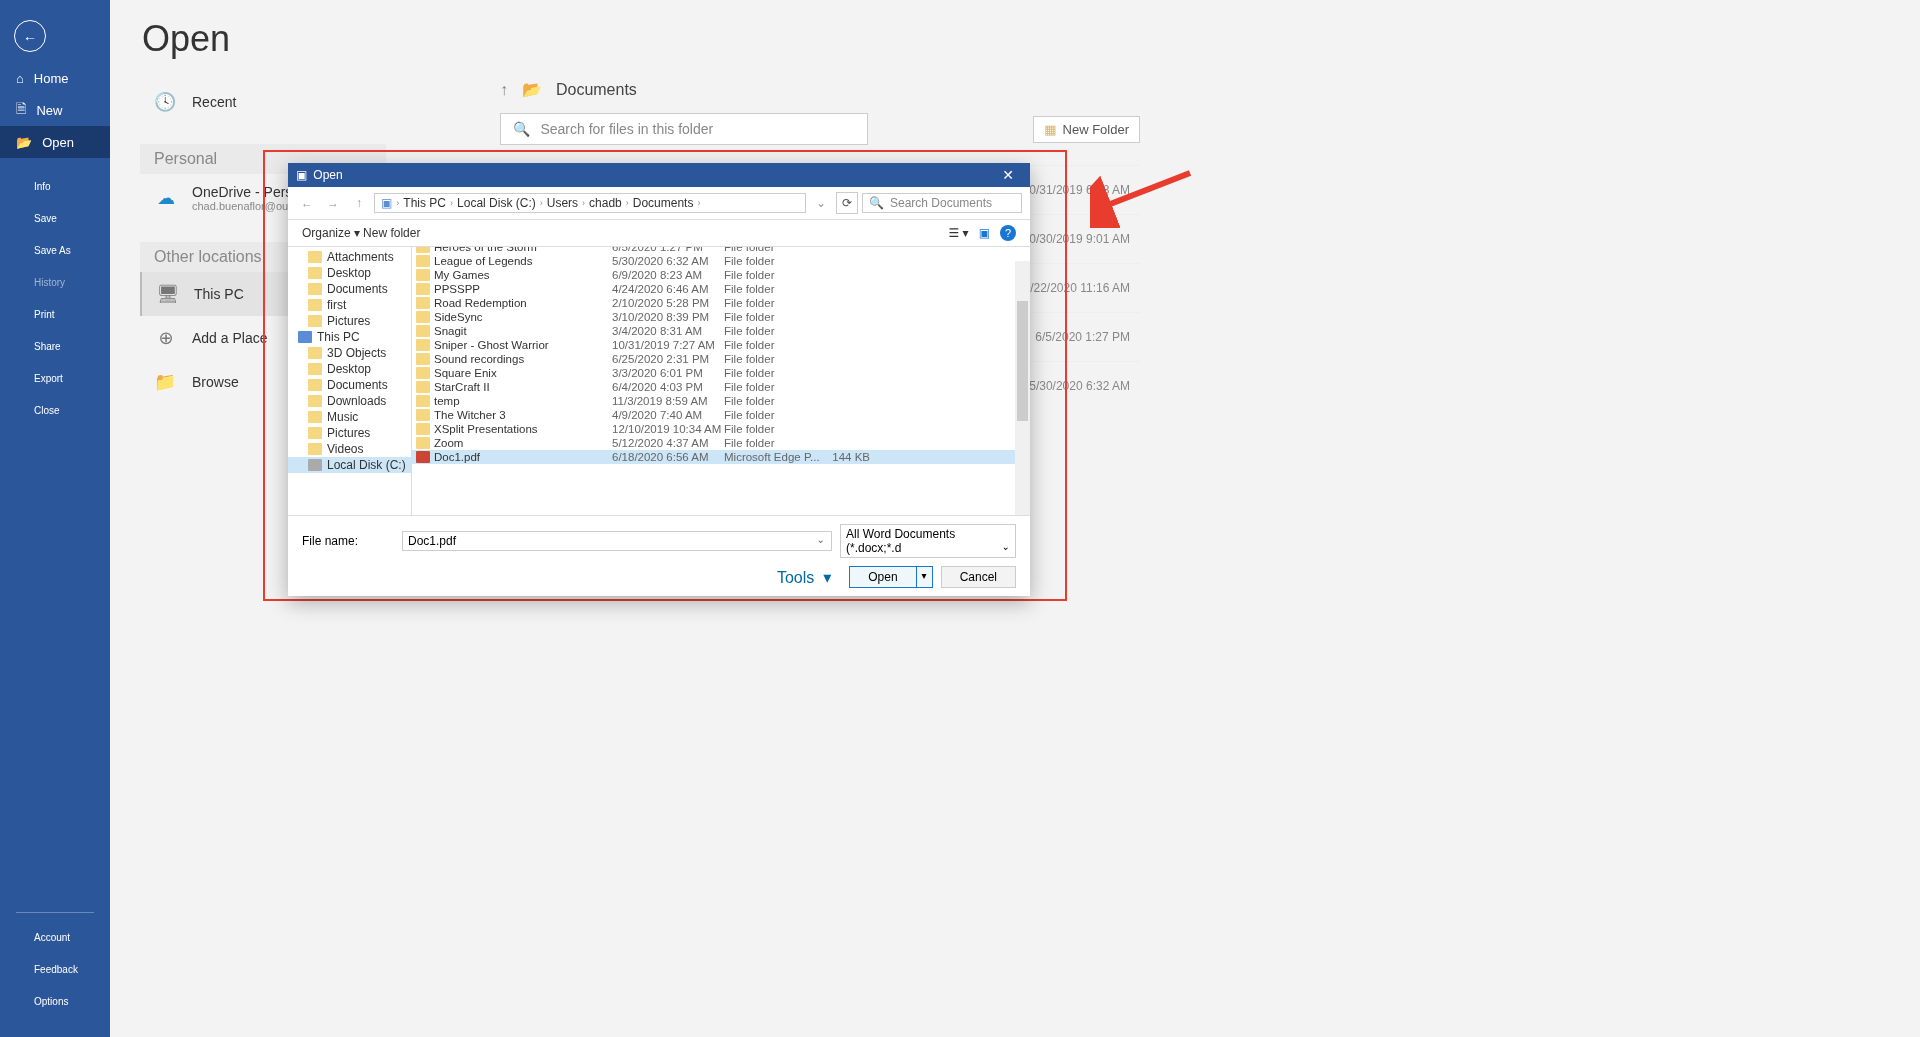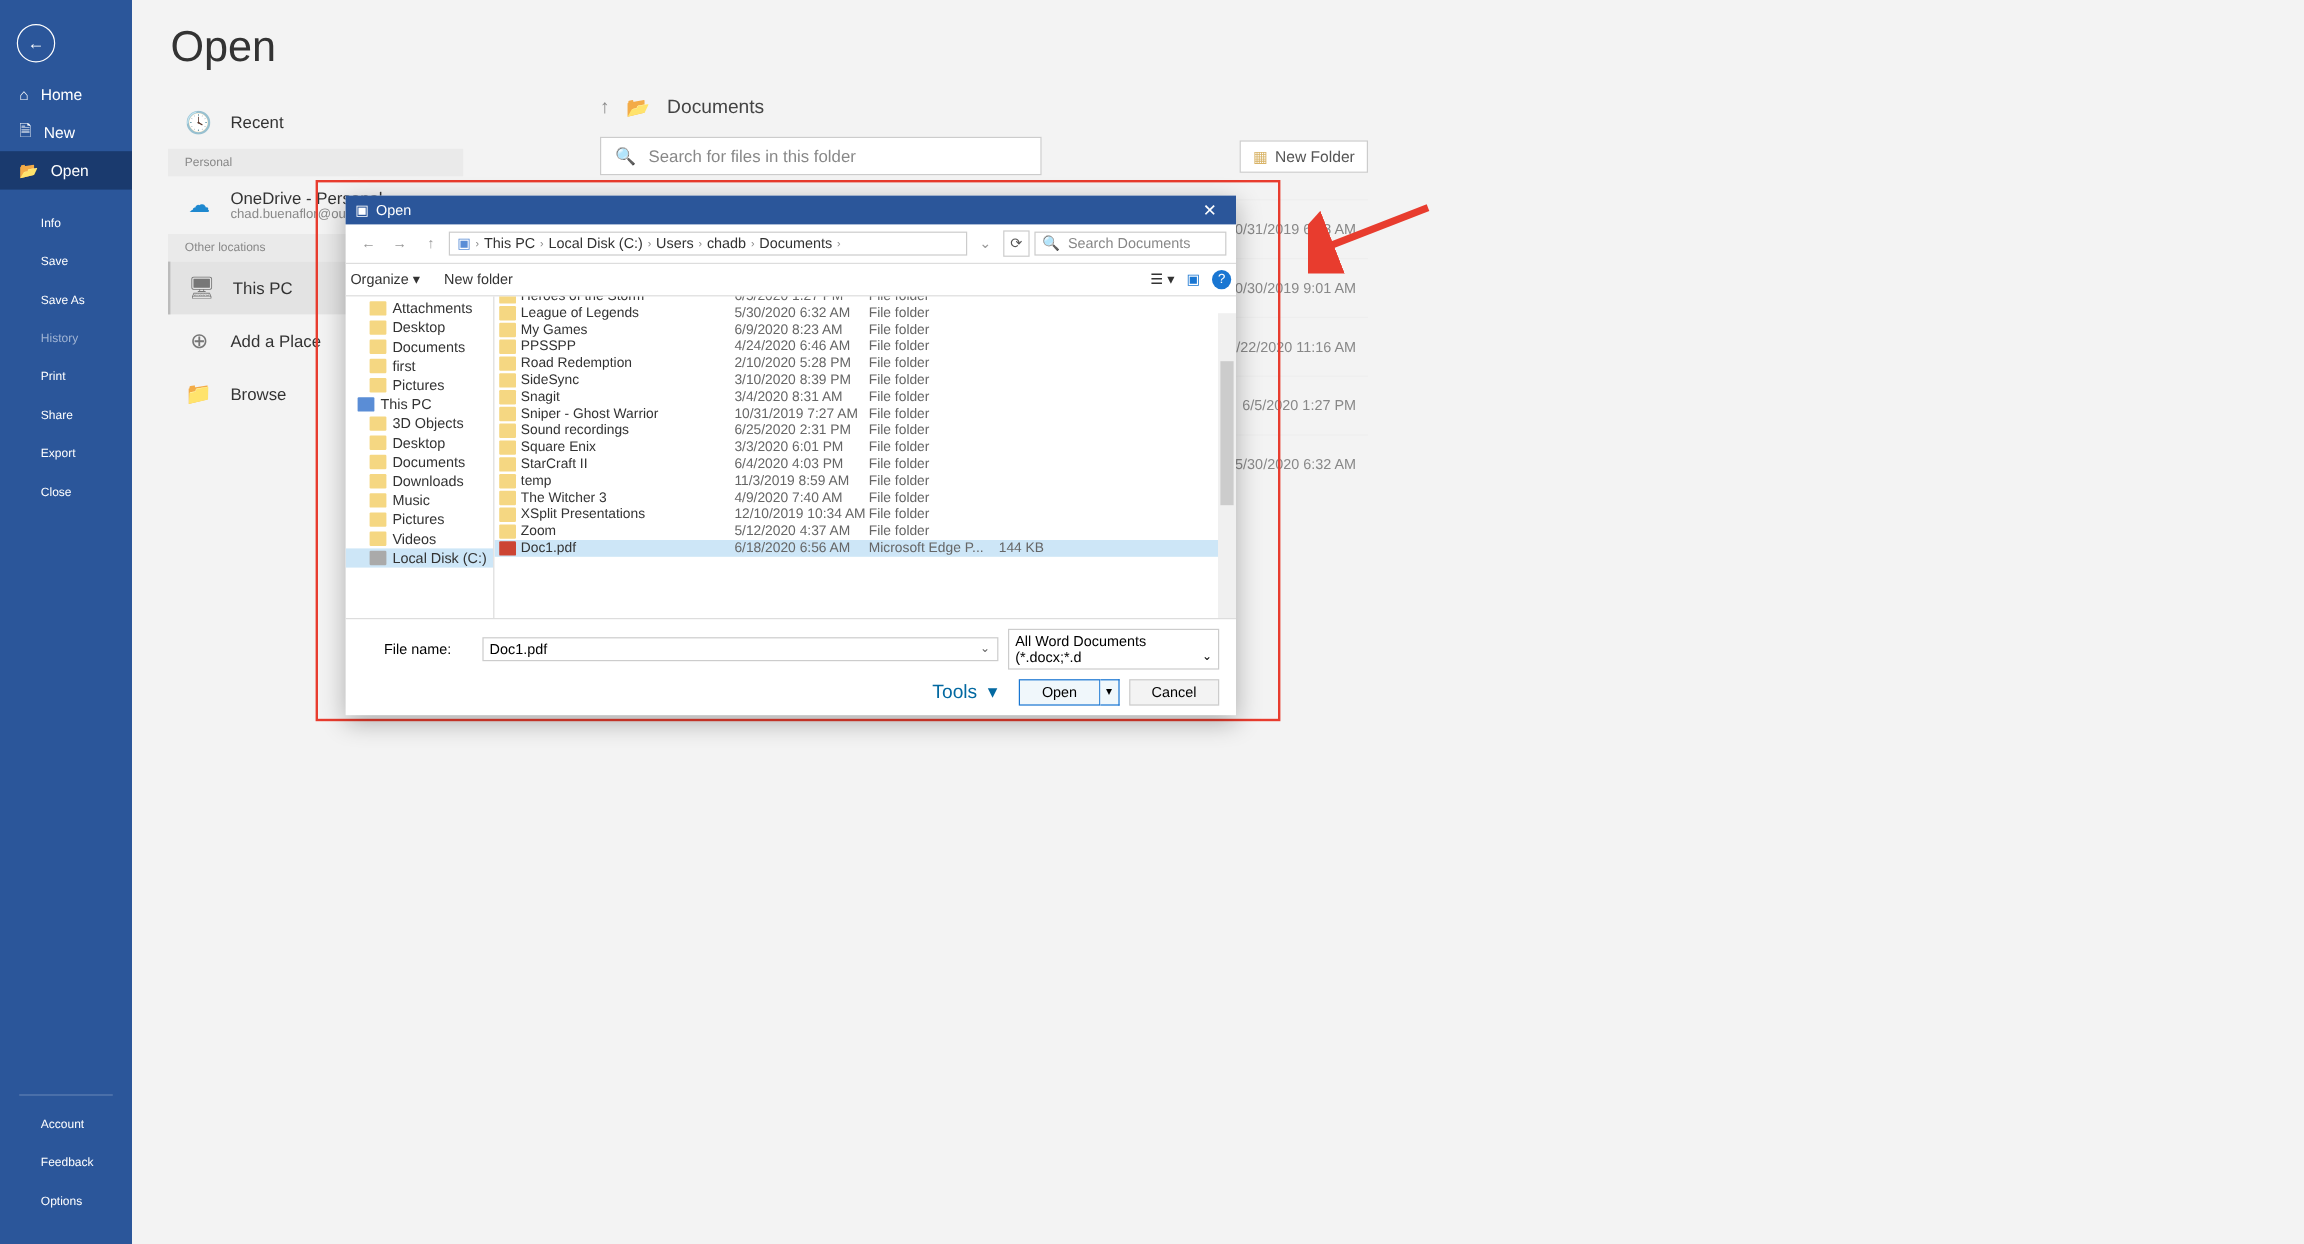--- a/index.html
+++ b/index.html
@@ -22,21 +22,21 @@
 .nav-sub.dim { color: #a0b4d4; }
 .sidebar-bottom { margin-top: auto; padding-bottom: 20px; }
 .sidebar-bottom .divider { border-top: 1px solid rgba(255,255,255,0.3); margin: 0 16px 8px; }
 
 
 .main { position: absolute; left: 110px; top: 0; right: 0; bottom: 0; background: #f3f3f3; }
 .page-title { font-size: 36px; font-weight: 300; color: #333; margin: 18px 0 0 32px; }
 .locations-col { position: absolute; left: 30px; top: 80px; width: 246px; }
 .loc-item { display: flex; align-items: center; gap: 14px; padding: 10px 14px; font-size: 14px; color: #333; }
 .loc-item.highlight { background: #e3e3e3; border-left: 2px solid #bbb; }
-.loc-header { font-size: 10px; color: #888; padding: 6px 14px; background: #eaeaea; }
+.loc-header { font-size: 16px; color: #888; padding: 6px 14px; background: #eaeaea; margin-top: 20px; }
 .loc-icon { width: 24px; height: 24px; display: flex; align-items: center; justify-content: center; font-size: 18px; color: #777; }
 .loc-text { display: flex; flex-direction: column; }
 .loc-sub { font-size: 11px; color: #888; }
 
 
 .content { position: absolute; left: 390px; top: 80px; width: 640px; }
 .content-header { display: flex; align-items: center; gap: 14px; font-size: 16px; color: #444; margin-bottom: 14px; }
 .content-row { display: flex; align-items: center; gap: 12px; margin-bottom: 20px; }
 .search-box { display: flex; align-items: center; gap: 10px; border: 1px solid #ccc; background: #fff; padding: 7px 12px; width: 368px; font-size: 14px; color: #888; }
 .new-folder-btn { display: flex; align-items: center; gap: 6px; border: 1px solid #ccc; background: #fff; padding: 5px 10px; font-size: 13px; color: #555; }
@@ -49,21 +49,21 @@
 .arrow { position: absolute; left: 1090px; top: 168px; pointer-events: none; z-index: 5; }
 .dialog { position: absolute; left: 288px; top: 163px; width: 742px; background: #fff; box-shadow: 0 6px 20px rgba(0,0,0,0.3); z-index: 10; }
 .dlg-titlebar { background: #2b569a; color: #fff; display: flex; align-items: center; padding: 4px 8px; font-size: 12px; height: 24px; }
 .dlg-close { margin-left: auto; font-size: 14px; padding: 0 8px; }
 .dlg-nav { display: flex; align-items: center; padding: 5px 8px; gap: 4px; font-size: 12px; border-bottom: 1px solid #ddd; }
 .navbtn { width: 22px; height: 22px; display: flex; align-items: center; justify-content: center; color: #999; }
 .breadcrumb { display: flex; align-items: center; gap: 4px; border: 1px solid #ccc; padding: 2px 6px; flex: 1; font-size: 12px; color: #333; }
 .bc-chev { color: #888; font-size: 9px; }
 .refreshbtn { width: 22px; height: 22px; display: flex; align-items: center; justify-content: center; color: #555; border: 1px solid #ccc; }
 .dlg-search { display: flex; align-items: center; gap: 6px; border: 1px solid #ccc; padding: 2px 6px; width: 160px; font-size: 12px; color: #888; }
-.dlg-toolbar { display: flex; align-items: center; padding: 5px 4px; gap: 20px; font-size: 12px; color: #333; }
+.dlg-toolbar { display: flex; align-items: center; padding: 5px 14px; gap: 3px; font-size: 12px; color: #333; }
 .dlg-toolbar .right { margin-left: auto; display: flex; align-items: center; gap: 10px; }
 .help-icon { width: 16px; height: 16px; border-radius: 50%; background: #1976d2; color: #fff; font-size: 11px; display: flex; align-items: center; justify-content: center; }
 .dlg-body { display: flex; height: 270px; border-top: 1px solid #ddd; border-bottom: 1px solid #ddd; }
 .tree { width: 124px; border-right: 1px solid #ddd; overflow: hidden; font-size: 12px; color: #333; padding: 2px 0; }
 .tree-item { display: flex; align-items: center; gap: 5px; padding: 1px 4px 1px 20px; white-space: nowrap; }
 .tree-item.l0 { padding-left: 10px; }
 .tree-item.sel { background: #cde6f7; }
 .tree-icon { width: 14px; height: 12px; background: #f5d782; border-radius: 1px; flex-shrink: 0; }
 .tree-icon.pc { background: #5a8dd6; }
 .tree-icon.drive { background: #aaa; }
@@ -78,21 +78,21 @@
 .fname { width: 200px; padding-left: 4px; display: flex; align-items: center; gap: 4px; }
 .ficon { width: 14px; height: 12px; background: #f5d782; border-radius: 1px; flex-shrink: 0; }
 .ficon.pdf { background: #c43; }
 .fdate { width: 112px; color: #666; }
 .ftype { width: 96px; color: #666; }
 .fsize { width: 60px; text-align: right; padding-right: 10px; color: #666; }
 .scrollbar-v { position: absolute; right: 0; top: 14px; bottom: 0; width: 15px; background: #f0f0f0; }
 .scroll-thumb { position: absolute; left: 2px; right: 2px; background: #ccc; top: 40px; height: 120px; }
 .dlg-bottom { padding: 8px 14px; font-size: 12px; display: flex; flex-direction: column; gap: 8px; }
 .filename-row { display: flex; align-items: center; gap: 8px; }
-.filename-label { width: 92px; text-align: center; }
+.filename-label { width: 92px; text-align: left; }
 .filename-input { flex: 1; border: 1px solid #ccc; padding: 2px 5px; font-size: 12px; background: #fff; position: relative; }
 .filter-select { width: 176px; border: 1px solid #ccc; padding: 2px 5px; font-size: 12px; background: #fff; }
 .dlg-buttons { display: flex; justify-content: flex-end; align-items: center; gap: 8px; }
 .tools-lbl { font-size: 16px; color: #0369a1; margin-right: 10px; }
 .btn { border: 1px solid #ccc; padding: 3px 18px; font-size: 12px; background: #f3f3f3; }
 .btn.primary { border: 1px solid #1976d2; background: #f0f7fb; }
 .split-chev { border: 1px solid #1976d2; border-left: none; padding: 3px 5px; font-size: 10px; background: #f0f7fb; }
 </style>
 </head>
 <body>

